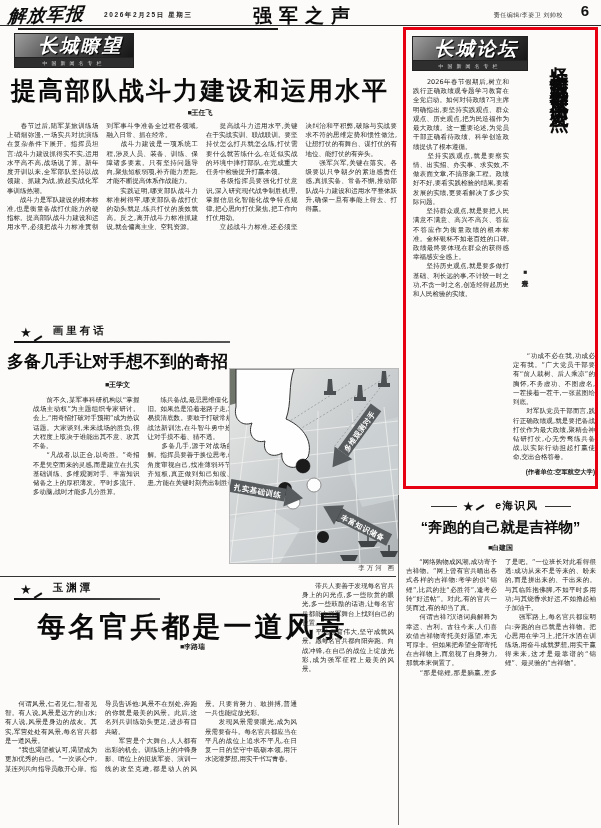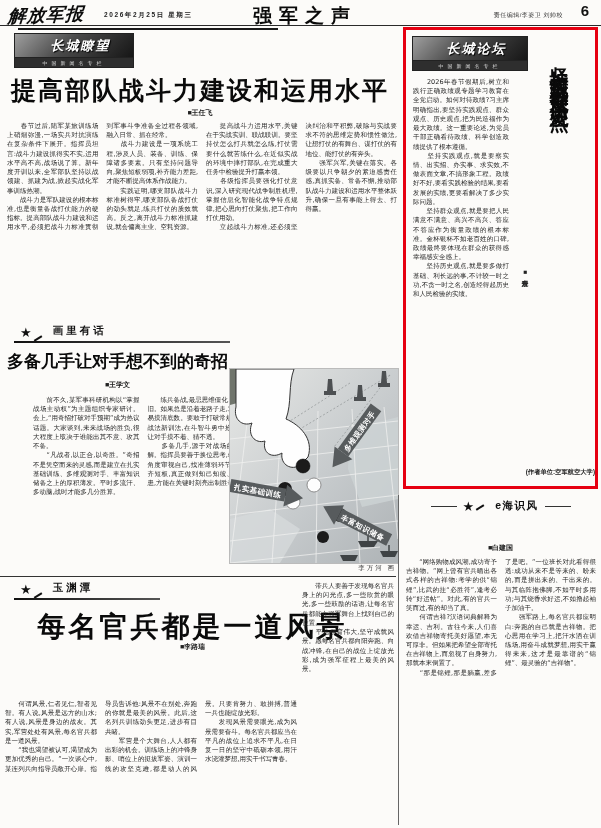--- a/index.html
+++ b/index.html
@@ -13,21 +13,21 @@
   .hdr-date{position:absolute;left:104px;top:11px;font-size:6.5px;font-weight:bold;letter-spacing:1.6px;color:#222;}
   .hdr-title{position:absolute;left:230px;top:3px;width:150px;text-align:center;
              font-size:19px;font-weight:900;letter-spacing:7px;color:#0a0a0a;}
   .hdr-editors{position:absolute;right:38px;top:11px;font-size:6px;color:#333;letter-spacing:.5px;}
   .hdr-page{position:absolute;right:12px;top:2px;font-size:15px;font-weight:900;color:#111;}
   .rule-top{position:absolute;left:0;top:25px;width:601px;height:1px;background:#2a2a2a;}
   .seg-line{position:absolute;left:18px;top:28px;width:260px;height:2px;background:#1a1a1a;}
   
   .col-badge{position:absolute;width:120px;}
   .col-badge-main{height:23px;background:linear-gradient(135deg,#9f9f9f 0%,#4a4a4a 45%,#161616 100%);
-       color:#fff;font-size:13px;font-weight:900;font-style:italic;letter-spacing:2px;
+       color:#fff;font-size:19px;font-weight:900;font-style:italic;letter-spacing:2px;
        display:flex;align-items:center;justify-content:center;
        text-shadow:1px 1px 1px #000;border:1px solid #222;padding-left:13px;}
   .col-badge-sub{height:9px;background:#2e2e2e;color:#ddd;font-size:5px;letter-spacing:4px;
        display:flex;align-items:center;justify-content:center;border:1px solid #222;border-top:none;}
   
   .headline{position:absolute;text-align:center;font-weight:900;color:#0a0a0a;
             font-family:"Liberation Sans",sans-serif;}
   .byline{position:absolute;text-align:center;font-size:7px;font-weight:bold;color:#222;}
   
   .body-text{position:absolute;font-size:6.5px;line-height:1.42;text-align:justify;
@@ -210,31 +210,34 @@
     <div class="col-badge" style="left:6px;top:6px;width:116px;text-align:center;">
       <div class="col-badge-main">长城论坛</div>
       <div class="col-badge-sub">中国新闻名专栏</div>
     </div>
     <div class="body-text" style="left:7px;top:48px;width:96px;height:404px;">　　2026年春节假期后,树立和践行正确政绩观专题学习教育在全党启动。如何对待政绩?习主席明确指出,要坚持实践观点、群众观点、历史观点,把为民造福作为最大政绩。这一重要论述,为党员干部正确看待政绩、科学创造政绩提供了根本遵循。
 　　坚持实践观点,就是要察实情、出实招、办实事、求实效,不做表面文章,不搞形象工程。政绩好不好,要看实践检验的结果,要看发展的实绩,更要看解决了多少实际问题。
 　　坚持群众观点,就是要把人民满意不满意、高兴不高兴、答应不答应作为衡量政绩的根本标准。金杯银杯不如老百姓的口碑,政绩最终要体现在群众的获得感幸福感安全感上。
 　　坚持历史观点,就是要多做打基础、利长远的事,不计较一时之功,不贪一时之名,创造经得起历史和人民检验的实绩。</div>
     <div class="v-head" style="left:140px;top:22px;height:296px;">坚持实践观点群众观点历史观点</div>
     <div class="v-byline" style="left:114px;top:238px;height:70px;">■观于舟</div>
+    <div class="body-text" style="left:107px;top:322px;width:82px;height:112px;">　　“功成不必在我,功成必定有我。”广大党员干部要有“前人栽树、后人乘凉”的胸怀,不务虚功、不图虚名,一茬接着一茬干,一张蓝图绘到底。
+　　对军队党员干部而言,践行正确政绩观,就是要把备战打仗作为最大政绩,聚精会神钻研打仗,心无旁骛练兵备战,以实际行动担起打赢使命,交出合格答卷。</div>
     <div class="endnote" style="left:107px;top:438px;width:82px;">(作者单位:空军航空大学)</div>
   </div>
 
   <div class="v-divider"></div>
 
   <div class="ehai-hdr" style="left:403px;top:499px;width:195px;">
     <span class="dash"></span>
     <span class="star-icon">★</span>
       <span class="star-swoosh"></span>
     <span class="sec-label" style="letter-spacing:1.5px;">e海识风</span>
     <span class="dash"></span>
   </div>
+  <div class="headline" style="left:403px;top:518px;width:195px;font-size:14.5px;">“奔跑的自己就是吉祥物”</div>
   <div class="byline" style="left:403px;top:543px;width:195px;">■白建国</div>
   <div class="body-text cols-2" style="left:406px;top:558px;width:190px;height:266px;">　　“网络购物成风潮,成功寄予吉祥物。”网上曾有官兵晒出各式各样的吉祥物:考学的供“锦鲤”,比武的挂“必胜符”,逢考必转“好运帖”。对此,有的官兵一笑而过,有的却当了真。
 　　何谓吉祥?汉语词典解释为幸运、吉利。古往今来,人们喜欢借吉祥物寄托美好愿望,本无可厚非。但如果把希望全部寄托在吉祥物上,而忽视了自身努力,那就本末倒置了。
 　　“那是锦鲤,那是躺赢,差多了是吧。”一位班长对此看得很透:成功从来不是等来的、盼来的,而是拼出来的、干出来的。与其临阵抱佛脚,不如平时多用功;与其烧香求好运,不如撸起袖子加油干。
 　　强军路上,每名官兵都应明白:奔跑的自己就是吉祥物。把心思用在学习上,把汗水洒在训练场,用奋斗成就梦想,用实干赢得未来,这才是最靠谱的“锦鲤”、最灵验的“吉祥物”。</div>
 
 </div>
 
 </body></html>

